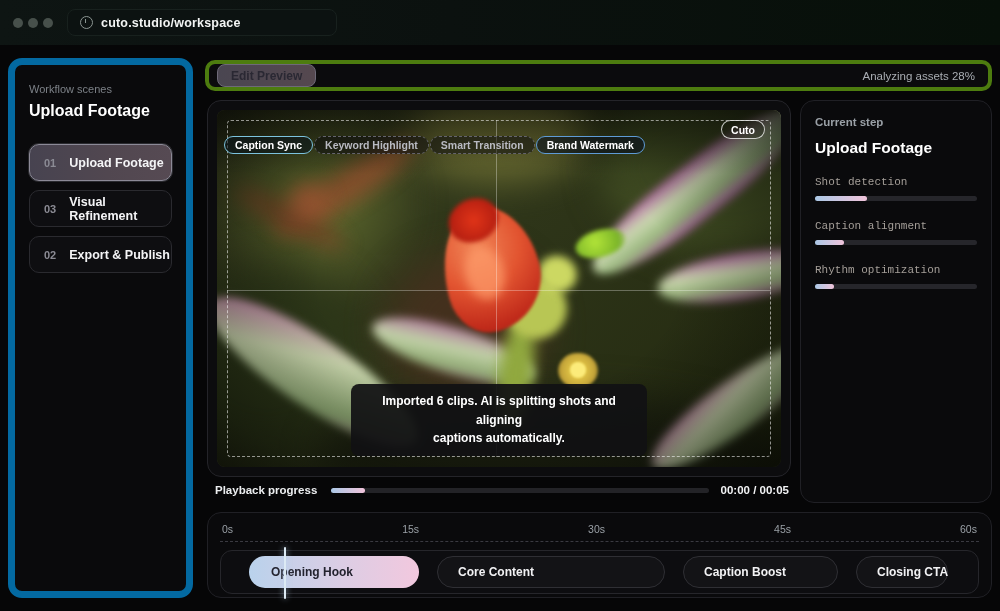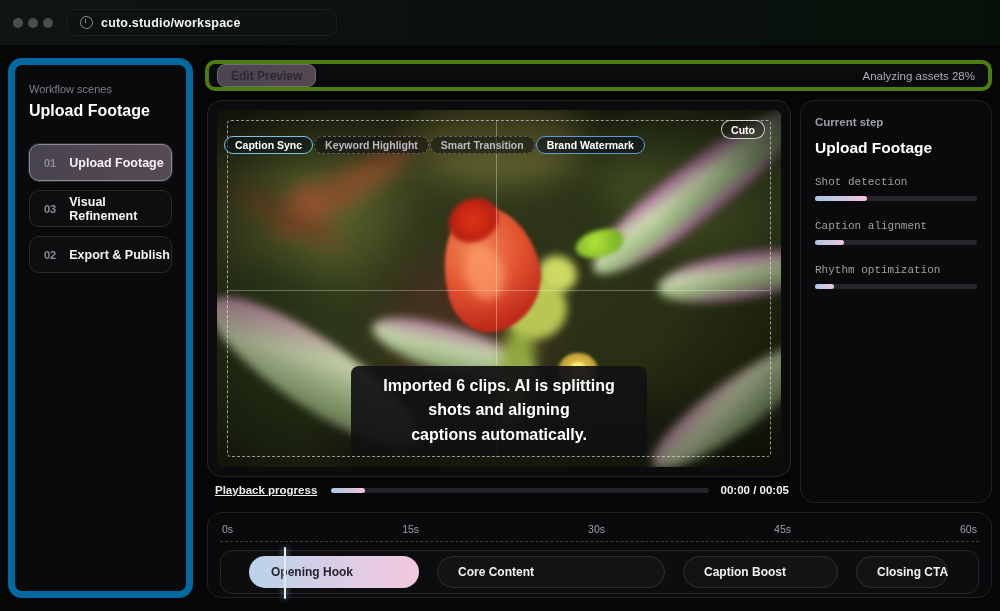--- a/index.html
+++ b/index.html
@@ -63,26 +63,26 @@
   .badge{height:18px;border-radius:10px;display:flex;align-items:center;padding:0 10px;
     font-size:10.5px;font-weight:bold;box-sizing:border-box;cursor:pointer;white-space:nowrap;}
   .badge.solid-cyan{border:1.5px solid #7cc3de;background:rgba(10,22,30,.55);color:#fff;}
   .badge.solid-blue{border:1.5px solid #5e9bd6;background:rgba(10,18,30,.6);color:#fff;}
   .badge.dashed{border:1.5px dashed #63636c;background:rgba(10,10,14,.5);color:#b9bac2;}
   .wm-badge{position:absolute;right:16px;top:10px;height:17px;border-radius:10px;
     border:1.5px solid rgba(255,255,255,.75);background:rgba(20,26,12,.35);
     display:flex;align-items:center;padding:0 9px;color:#fff;font-size:10.5px;font-weight:bold;}
   .toast{position:absolute;left:50%;transform:translateX(-50%);bottom:11px;width:272px;
     background:rgba(17,17,19,.93);border-radius:8px;padding:8px 12px;text-align:center;
-    color:#fff;font-size:16px;font-weight:bold;line-height:1.55;}
+    color:#fff;font-size:12px;font-weight:bold;line-height:1.55;}
 
   
   .playback{position:absolute;left:207px;top:482px;width:584px;height:16px;
     display:flex;align-items:center;}
-  .pb-label{color:#eceef0;font-size:11.5px;font-weight:bold;margin-left:8px;white-space:nowrap;text-decoration:underline;}
+  .pb-label{color:#eceef0;font-size:11.5px;font-weight:bold;margin-left:8px;white-space:nowrap;}
   .pb-track{flex:1;height:5px;border-radius:3px;background:#232327;margin:0 12px 0 14px;position:relative;cursor:pointer;}
   .pb-fill{position:absolute;left:0;top:0;bottom:0;border-radius:3px;
     background:linear-gradient(90deg,#abc8e6,#f0c3da);}
   .pb-time{color:#f2f3f5;font-size:11.5px;font-weight:bold;margin-right:2px;white-space:nowrap;}
 
   
   .right-panel{position:absolute;left:800px;top:100px;width:192px;height:403px;
     background:#0a0a0c;border:1px solid #202025;border-radius:14px;box-sizing:border-box;padding:15px 14px;}
   .rp-eyebrow{color:#9aa0a6;font-size:11.5px;font-weight:bold;}
   .rp-title{color:#fff;font-size:15.5px;font-weight:bold;margin-top:11px;}

